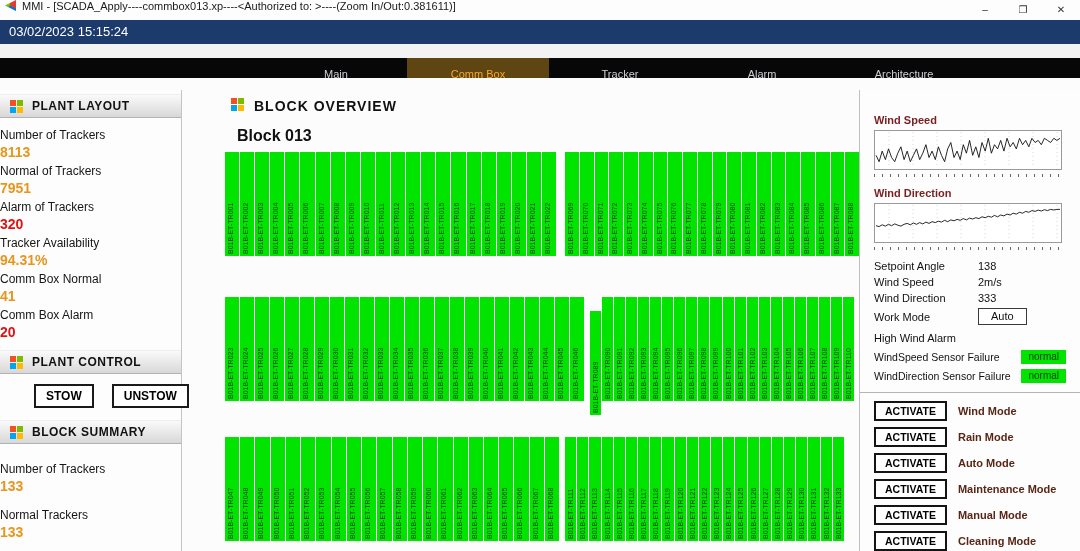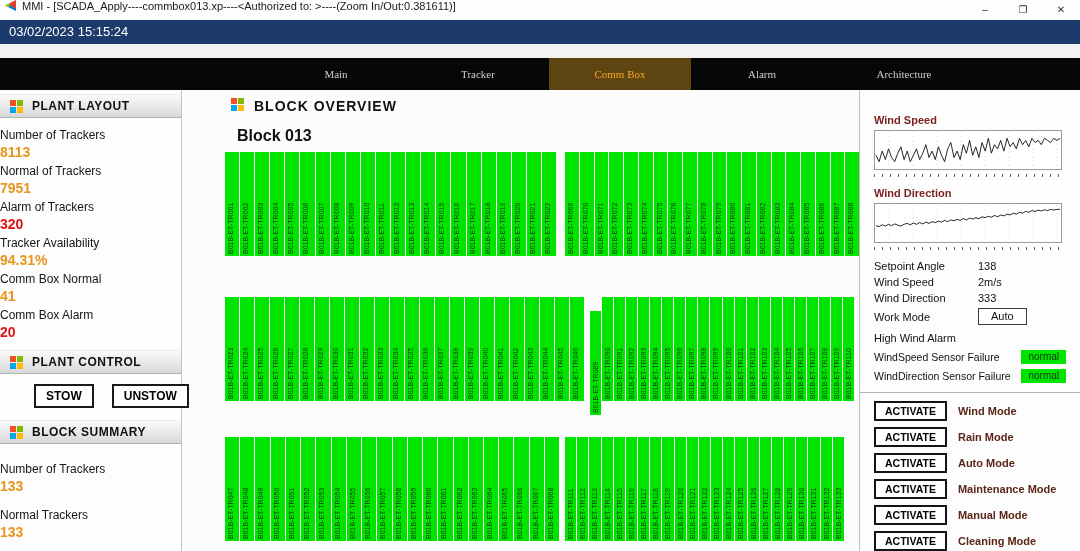--- a/index.html
+++ b/index.html
@@ -13,22 +13,22 @@
             background:conic-gradient(#e03c31 0 120deg,#0078d4 120deg 240deg,#7fba00 240deg);
             clip-path:polygon(0 50%,100% 0,100% 100%);}
   .win-title{white-space:nowrap;color:#1a1a1a;}
   .win-controls{margin-left:auto;display:flex;}
   .win-btn{width:38px;height:20px;text-align:center;line-height:20px;font-size:10px;color:#333;cursor:pointer;}
 
   
   .timebar{position:absolute;top:20px;left:0;right:0;height:24px;background:#1c3a6b;
            color:#fff;font-size:13px;line-height:24px;padding-left:9px;box-sizing:border-box;}
   .gapbar{position:absolute;top:44px;left:0;right:0;height:14px;background:#f3f3f3;}
-  .navbar{position:absolute;top:58px;left:0;right:0;height:32px;background:#070707;
-          display:flex;padding-left:265px;box-sizing:border-box;font-family:Liberation Serif, serif;}
+  .navbar{position:absolute;top:58px;left:0;right:0;height:20px;background:#070707;
+          display:flex;padding-left:265px;box-sizing:border-box;}
   .tab{width:142px;text-align:center;line-height:32px;font-size:11px;color:#cfcfd6;cursor:pointer;}
   .tab.active{background:#5e4512;color:#f9a825;}
 
   
   .sidebar{position:absolute;top:90px;left:0;width:182px;bottom:0;background:#fdfdfd;
            border-right:1px solid #c4c4c4;box-sizing:border-box;padding-top:4px;}
   .section-header{height:22px;background:linear-gradient(#fafafa,#d8d8d8);
                   border-top:1px solid #eee;border-bottom:1px solid #b2b2b2;
                   display:flex;align-items:center;gap:9px;padding-left:10px;
                   font-weight:bold;font-size:12px;letter-spacing:.5px;}
@@ -96,22 +96,22 @@
     </div>
   </div>
 
   <div class="timebar">
     <span>03/02/2023 15:15:24</span>
   </div>
   <div class="gapbar"></div>
 
   <div class="navbar">
     <div class="tab">Main</div>
+    <div class="tab active">Comm Box</div>
     <div class="tab">Tracker</div>
-    <div class="tab active">Comm Box</div>
     <div class="tab">Alarm</div>
     <div class="tab">Architecture</div>
   </div>
 
   <div class="sidebar">
     <div class="section-header">
       <span class="grid-icon">
           <i></i>
           <i></i>
           <i></i>

